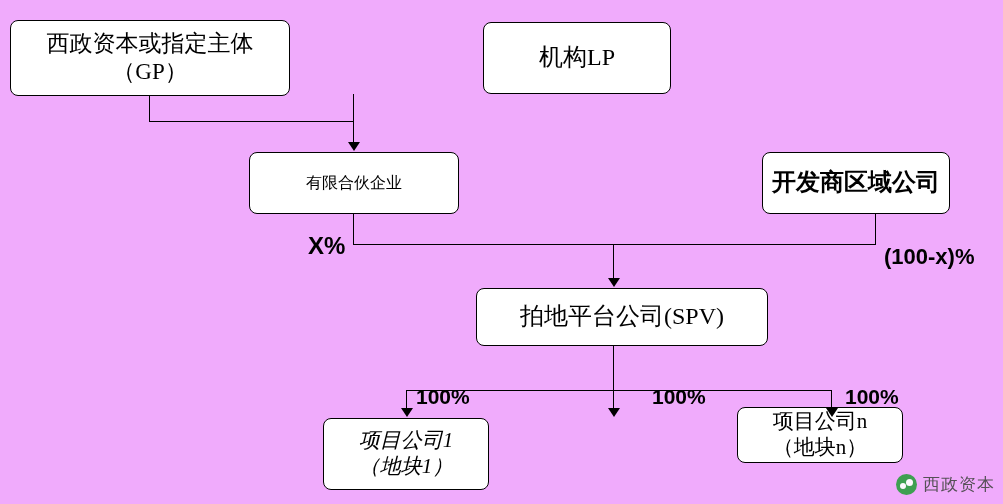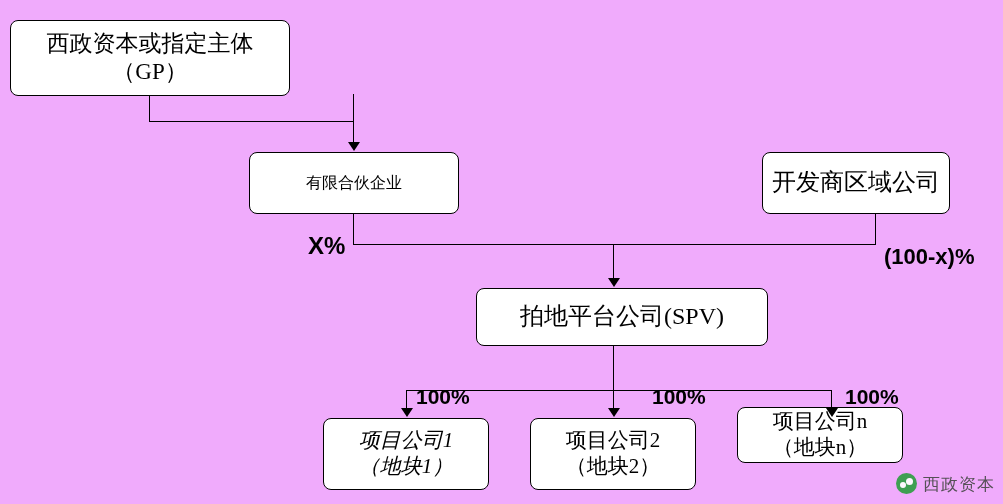--- a/index.html
+++ b/index.html
@@ -48,21 +48,21 @@
     border-left: 6px solid transparent;
     border-right: 6px solid transparent;
     border-top: 9px solid #000000;
   }
   
   #watermark {
     position: absolute;
     right: 8px;
     bottom: 8px;
     display: flex;
-    align-items: flex-start;
+    align-items: center;
     gap: 6px;
     color: #4a4a4a;
     font-family: "Liberation Sans", "DejaVu Sans", sans-serif;
     font-size: 17px;
     letter-spacing: 1px;
     opacity: 0.92;
     margin-top: 19px;
   }
   #wm-badge {
     width: 21px;
@@ -94,32 +94,31 @@
   }
 </style>
 </head>
 <body>
 
 <div id="canvas">
 
   <div class="node" style="left:10px; top:20px; width:280px; height:76px; font-size:23px;">西政资本或指定主体
 （GP）</div>
 
+  <div class="node" style="left:483px; top:22px; width:188px; height:72px; font-size:24px;">机构LP</div>
 
   <div class="node" style="left:249px; top:152px; width:210px; height:62px; font-size:16px;">有限合伙企业</div>
 
-  <div class="node" style="left:762px; top:152px; width:188px; height:62px; font-size:24px;">开发商区域公司</div>
+  <div class="node" style="left:762px; top:152px; width:188px; height:62px; font-size:24px;font-weight:bold;">开发商区域公司</div>
 
   <div class="node" style="left:468px; top:288px; width:292px; height:58px; font-size:24px;margin-left:8px;">拍地平台公司(SPV)</div>
 
   <div class="node" style="left:323px; top:418px; width:166px; height:72px; font-size:21px;font-style:italic;">项目公司1
 （地块1）</div>
 
-  <div class="node" style="left:530px; top:418px; width:166px; height:72px; font-size:21px;">项目公司2
-（地块2）</div>
 
   <div class="node" style="left:737px; top:407px; width:166px; height:56px; font-size:21px;">项目公司n
 （地块n）</div>
 
   <div class="line vline" style="left:149px; top:96px; height:25px;"></div>
 
   <div class="line vline" style="left:353px; top:94px; height:27px;"></div>
 
   <div class="line hline" style="left:149px; top:121px; width:205px;"></div>
 

